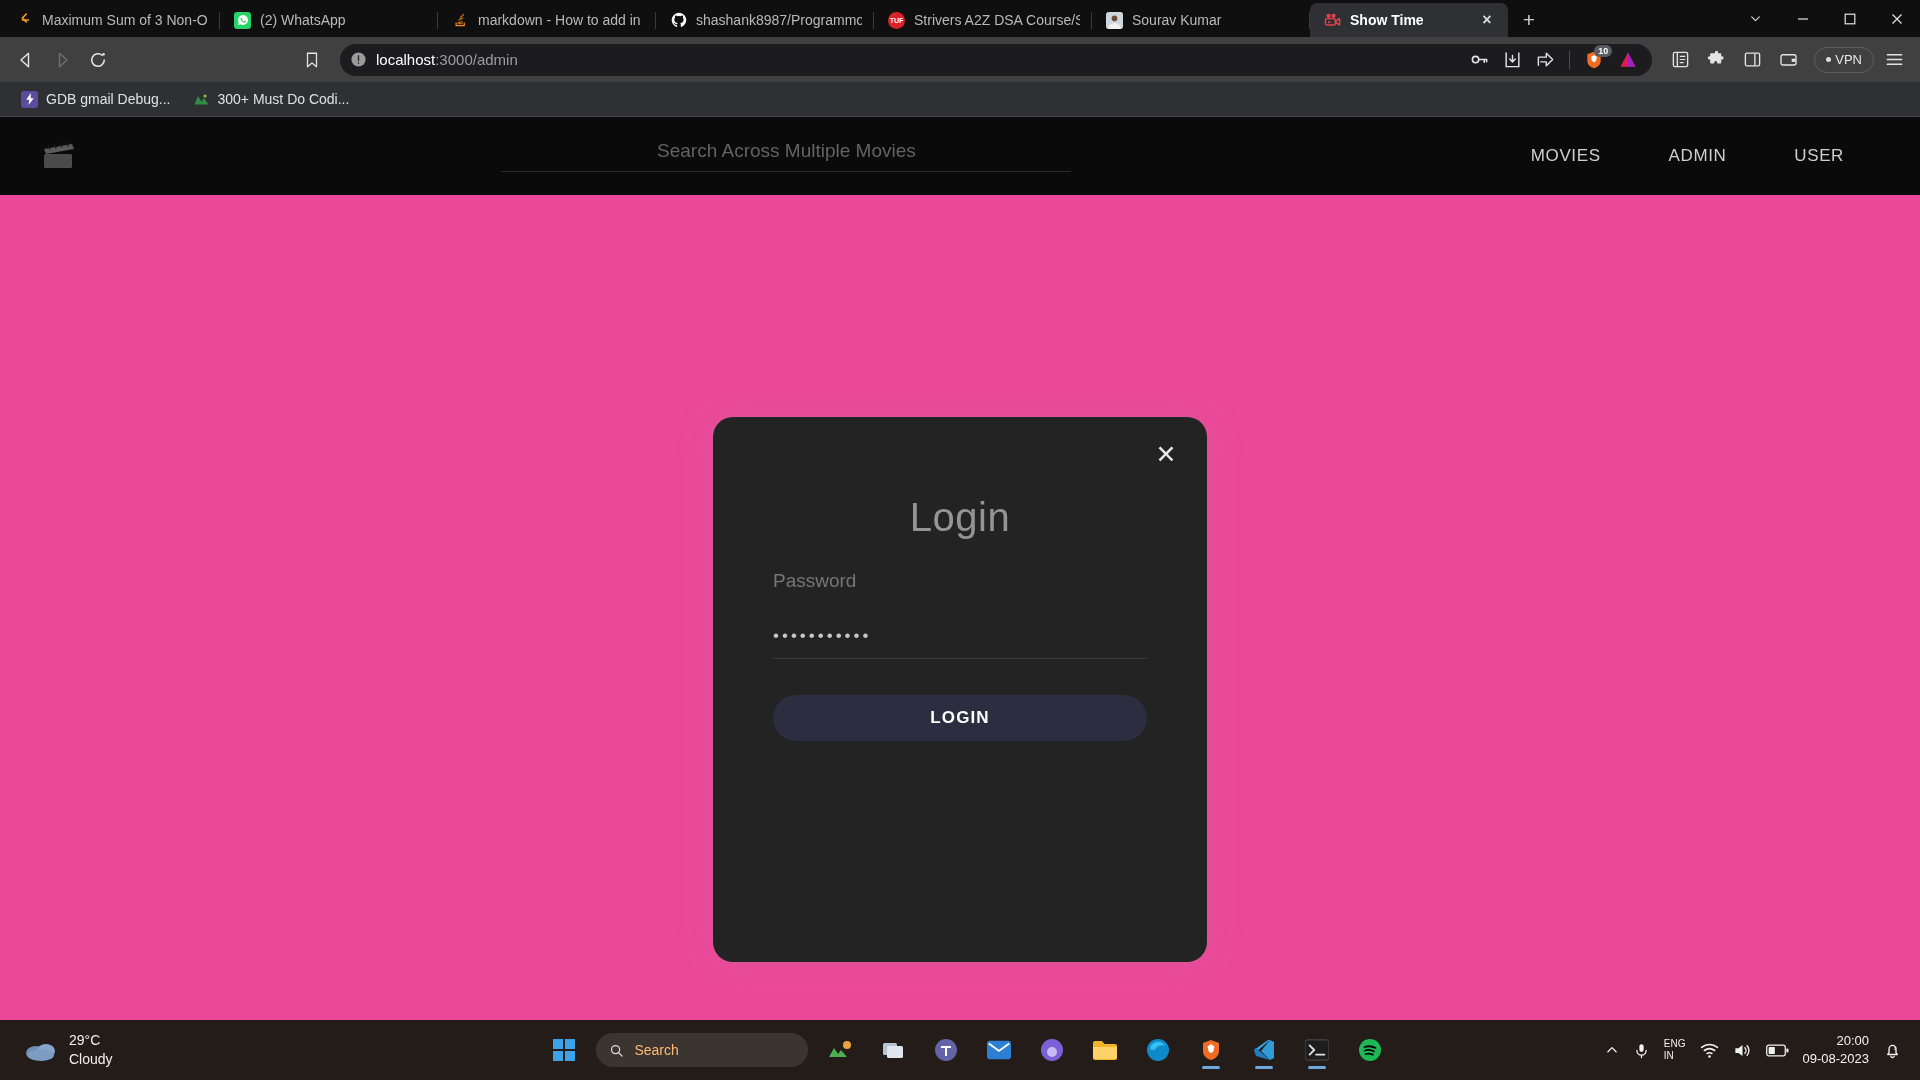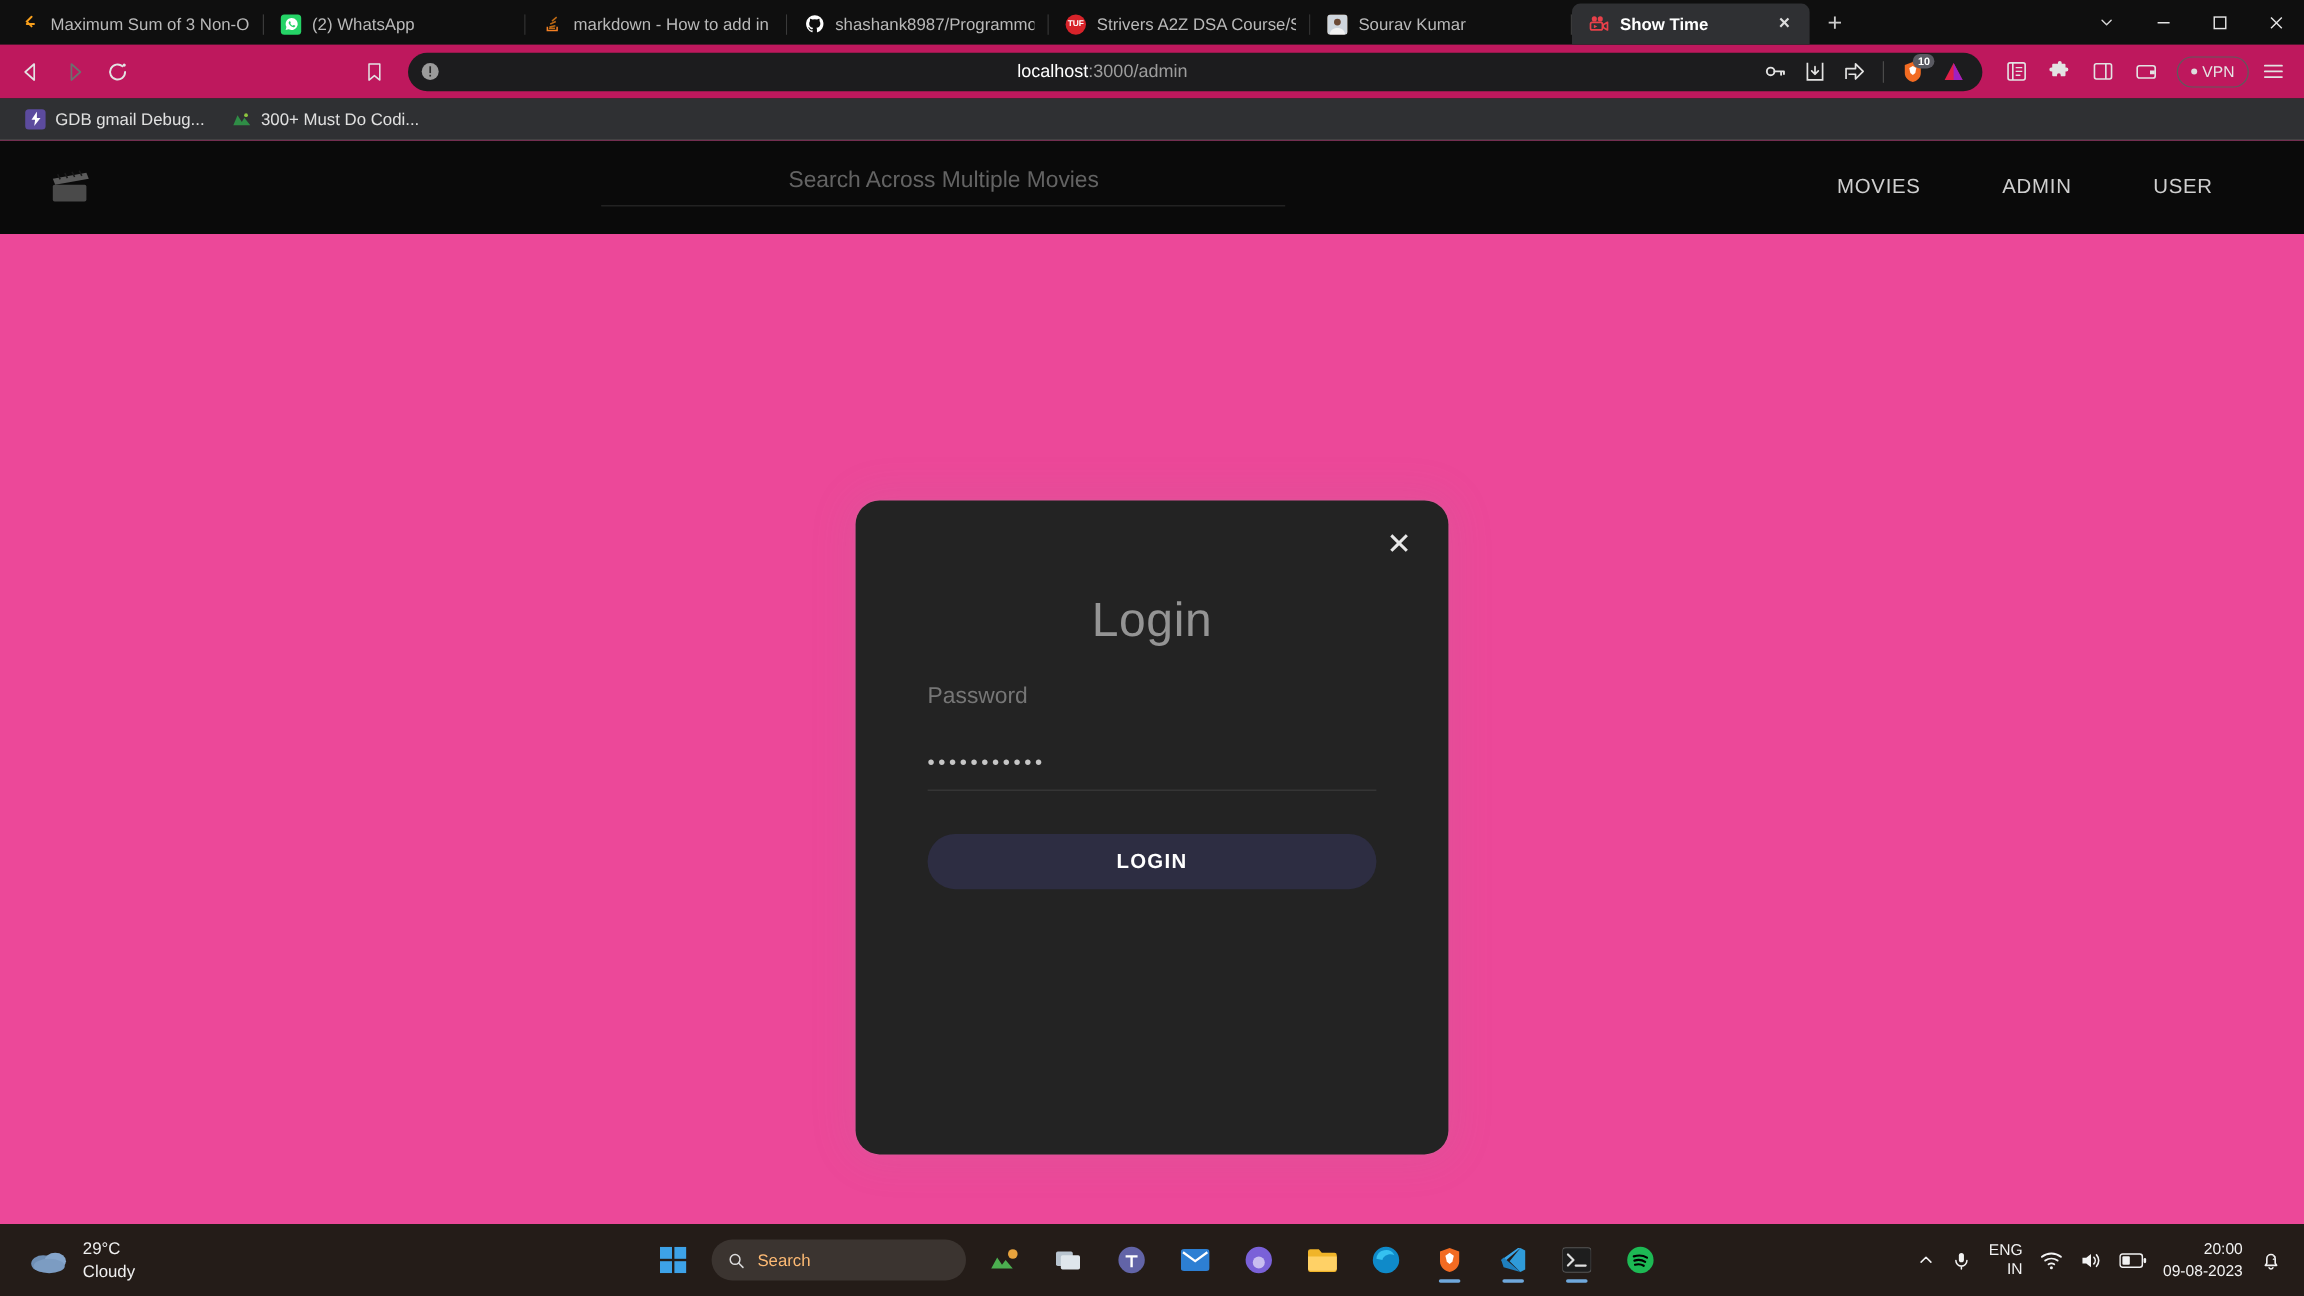--- a/index.html
+++ b/index.html
@@ -19,21 +19,21 @@
   .tab.active::after { display:none; }
   .favicon { width:17px; height:17px; flex:0 0 17px; display:flex; align-items:center;
              justify-content:center; border-radius:3px; font-size:10px; overflow:hidden; }
   .tab-close { width:18px; height:18px; flex:0 0 18px; display:flex; align-items:center;
                justify-content:center; color:#ddd; font-size:16px; line-height:1; }
   .newtab { width:30px; height:30px; display:flex; align-items:center; justify-content:center;
             color:#ccc; font-size:21px; margin-left:6px; margin-bottom:2px; font-weight:300; }
   .tabstrip-right { margin-left:auto; display:flex; align-items:center; height:37px; }
   .winbtn { width:47px; height:37px; display:flex; align-items:center; justify-content:center; color:#d5d5d5; }
 
-  .navbar { height:45px; background:#be185d; display:flex; align-items:center; padding:0 10px; gap:4px;text-align:center; }
+  .navbar { height:45px; background:#404040; display:flex; align-items:center; padding:0 10px; gap:4px; }
   .navicon { width:32px; height:32px; display:flex; align-items:center; justify-content:center;
              color:#e3e3e3; border-radius:50%; flex:0 0 32px; }
   .navicon.dim { color:#6e6e6e; }
   .urlbar { flex:1; height:32px; background:#1c1c1e; border-radius:16px; display:flex;
             align-items:center; padding:0 10px; margin:0 8px; gap:9px; }
   .urlbar .urltext { font-size:15px; color:#9d9d9d; flex:1; }
   .urlbar .urltext b { color:#fff; font-weight:normal; }
   .urlbar-icons { display:flex; align-items:center; gap:14px; padding-right:4px; }
   .sep { width:1px; height:18px; background:#4a4a4a; }
   .badge { position:absolute; top:-5px; right:-8px; background:#5a5a62; color:#fff; font-size:9px;
@@ -85,21 +85,21 @@
   .weather { display:flex; align-items:center; gap:11px; padding-left:24px; width:330px; }
   .cloudicon { width:34px; height:26px; position:relative; }
   .wtext { color:#f0f0f0; font-size:14px; line-height:1.35; }
   .tb-center { flex:1; display:flex; align-items:center; justify-content:center; gap:11px; }
   .tbicon { width:42px; height:42px; display:flex; align-items:center; justify-content:center; position:relative; }
   .tbicon.run::after { content:""; position:absolute; bottom:2px; left:50%; transform:translateX(-50%);
                        width:18px; height:3px; border-radius:2px; background:#6fa8dc; }
   .searchbox { width:212px; height:34px; background:#3b3430; border-radius:17px; display:flex;
                align-items:center; gap:10px; padding:0 13px; color:#fdba74; font-size:14px; }
   .tb-right { display:flex; align-items:center; gap:14px; padding-right:18px; color:#f2f2f2; }
-  .lang { font-size:13px; line-height:1.25; text-align:right; }
+  .lang { font-size:10px; line-height:1.25; text-align:left; }
   .clock { font-size:13px; line-height:1.35; text-align:right; }
   svg { display:block; }
 </style>
 </head>
 <body>
 
 <div class="browser">
 
   <div class="tabstrip">
 

